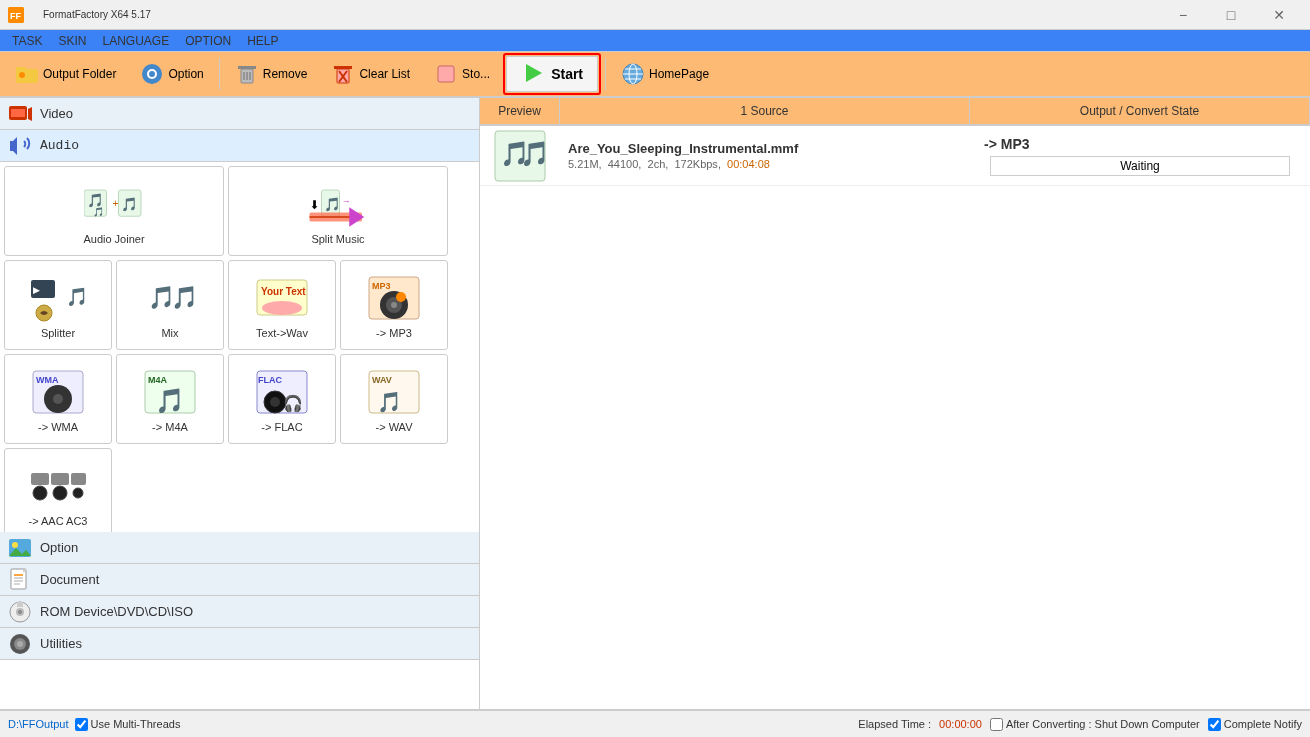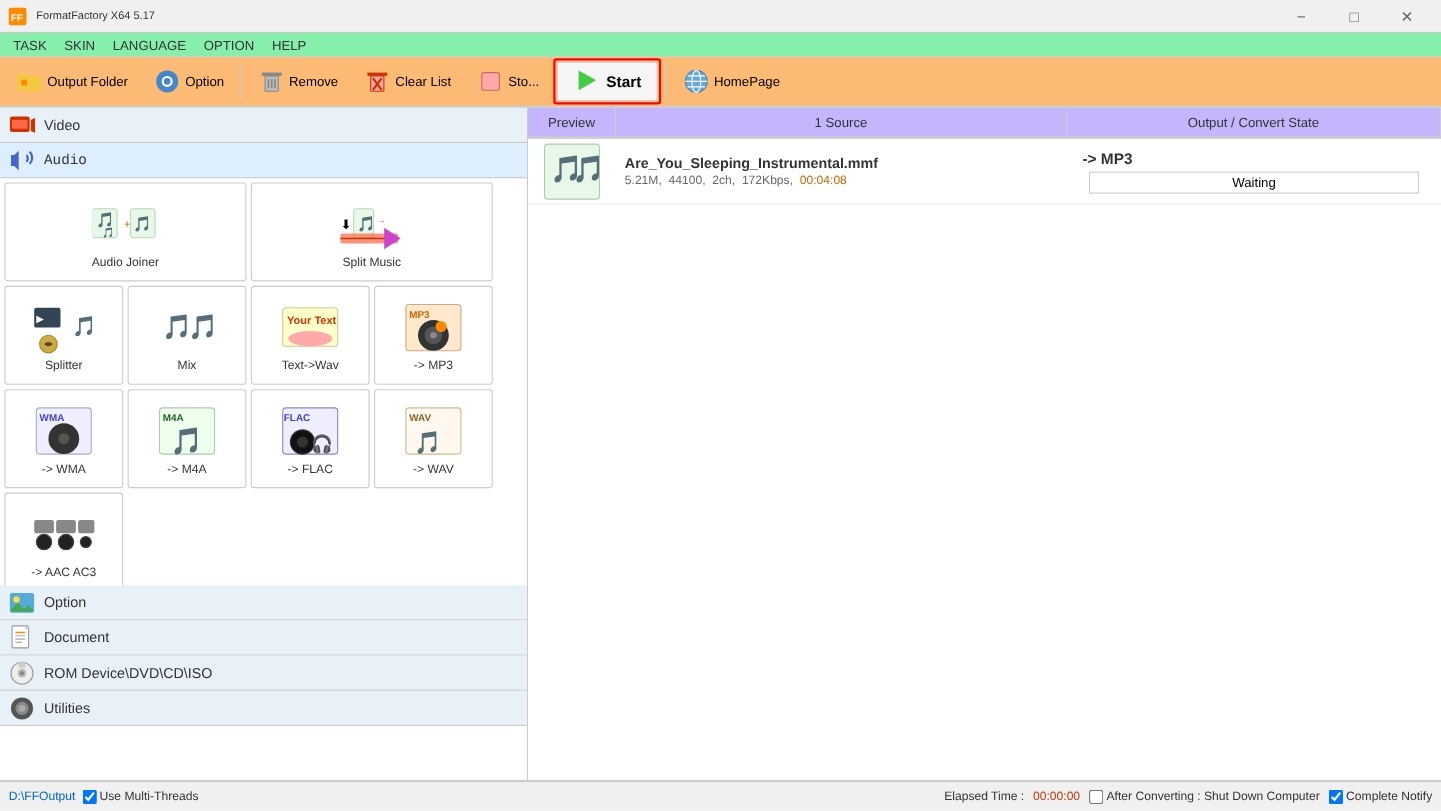--- a/index.html
+++ b/index.html
@@ -1,26 +1,26 @@
 <!DOCTYPE html>
 <html><head>
   <meta charset="utf-8">
   <style>
     * { margin: 0; padding: 0; box-sizing: border-box; }
     body { font-family: 'Segoe UI', Tahoma, sans-serif; font-size: 12px; background: #f0f0f0; width: 1310px; height: 737px; overflow: hidden; }
     
     
     .titlebar { background: #f0f0f0; height: 30px; display: flex; align-items: center; padding: 0 8px; border-bottom: 1px solid #ccc; user-select: none; }
-    .titlebar-icon { width: 16px; height: 16px; margin-right: 9px; background: #ff8c00; border-radius: 2px; display: flex; align-items: center; justify-content: center; font-size: 9px; color: white; font-weight: bold; }
+    .titlebar-icon { width: 16px; height: 16px; margin-right: 19px; background: #ff8c00; border-radius: 2px; display: flex; align-items: center; justify-content: center; font-size: 9px; color: white; font-weight: bold; }
     .titlebar-title { font-size: 10px; color: #333; flex: 1; }
     .titlebar-controls { display: flex; gap: 2px; }
     .titlebar-btn { width: 46px; height: 30px; border: none; background: transparent; cursor: pointer; font-size: 14px; color: #666; display: flex; align-items: center; justify-content: center; }
 
     
-    .menubar { background: #86efac; height: 22px; display: flex; align-items: center; padding: 0 4px; border-bottom: 1px solid #ccc; }
+    .menubar { background: #3b82f6; height: 22px; display: flex; align-items: center; padding: 0 4px; border-bottom: 1px solid #ccc; }
     .menubar-item { padding: 2px 8px; font-size: 12px; color: #333; cursor: pointer; }
 
     
     .toolbar { background: #fdba74; height: 46px; display: flex; align-items: center; padding: 0 4px; border-bottom: 2px solid #ccc; gap: 2px; }
     .toolbar-btn { display: flex; align-items: center; gap: 4px; padding: 4px 10px; height: 36px; cursor: pointer; border: 1px solid transparent; border-radius: 2px; font-size: 12px; background: transparent; }
     .toolbar-btn-icon { width: 24px; height: 24px; display: flex; align-items: center; justify-content: center; }
     .toolbar-separator { width: 1px; height: 32px; background: #ccc; margin: 0 2px; }
     
     .start-btn-wrapper { border: 2px solid red; border-radius: 3px; padding: 1px; }
     .start-btn { display: flex; align-items: center; gap: 6px; padding: 4px 14px; height: 36px; cursor: pointer; background: #f5f5f5; border: 1px solid #ccc; border-radius: 2px; font-size: 13px; font-weight: bold; }
@@ -41,21 +41,21 @@
     
     .tools-grid { display: flex; flex-wrap: wrap; padding: 4px; gap: 4px; }
     .tool-item { width: 108px; height: 90px; border: 1px solid #ccc; background: #fff; display: flex; flex-direction: column; align-items: center; justify-content: center; cursor: pointer; border-radius: 3px; }
     .tool-item-wide { width: 220px; }
     .tool-icon { width: 60px; height: 55px; display: flex; align-items: center; justify-content: center; font-size: 10px; overflow: hidden; }
     .tool-label { font-size: 11px; color: #333; text-align: center; }
 
     
     .right-panel { flex: 1; display: flex; flex-direction: column; background: #fff; }
     
-    .right-header { display: flex; height: 28px; border-bottom: 2px solid #ccc; background: #c4b5fd; }
+    .right-header { display: flex; height: 28px; border-bottom: 2px solid #ccc; background: #fdba74; }
     .right-col { display: flex; align-items: center; justify-content: center; font-size: 12px; color: #333; border-right: 1px solid #ccc; }
     .col-preview { width: 80px; }
     .col-source { flex: 1; }
     .col-output { width: 340px; }
 
     .file-list { flex: 1; overflow-y: auto; }
     .file-row { display: flex; align-items: center; height: 60px; border-bottom: 1px solid #eee; }
     .file-preview { width: 80px; display: flex; align-items: center; justify-content: center; }
     .file-info { flex: 1; padding: 4px 8px; }
     .file-name { font-size: 13px; font-weight: bold; color: #333; }

